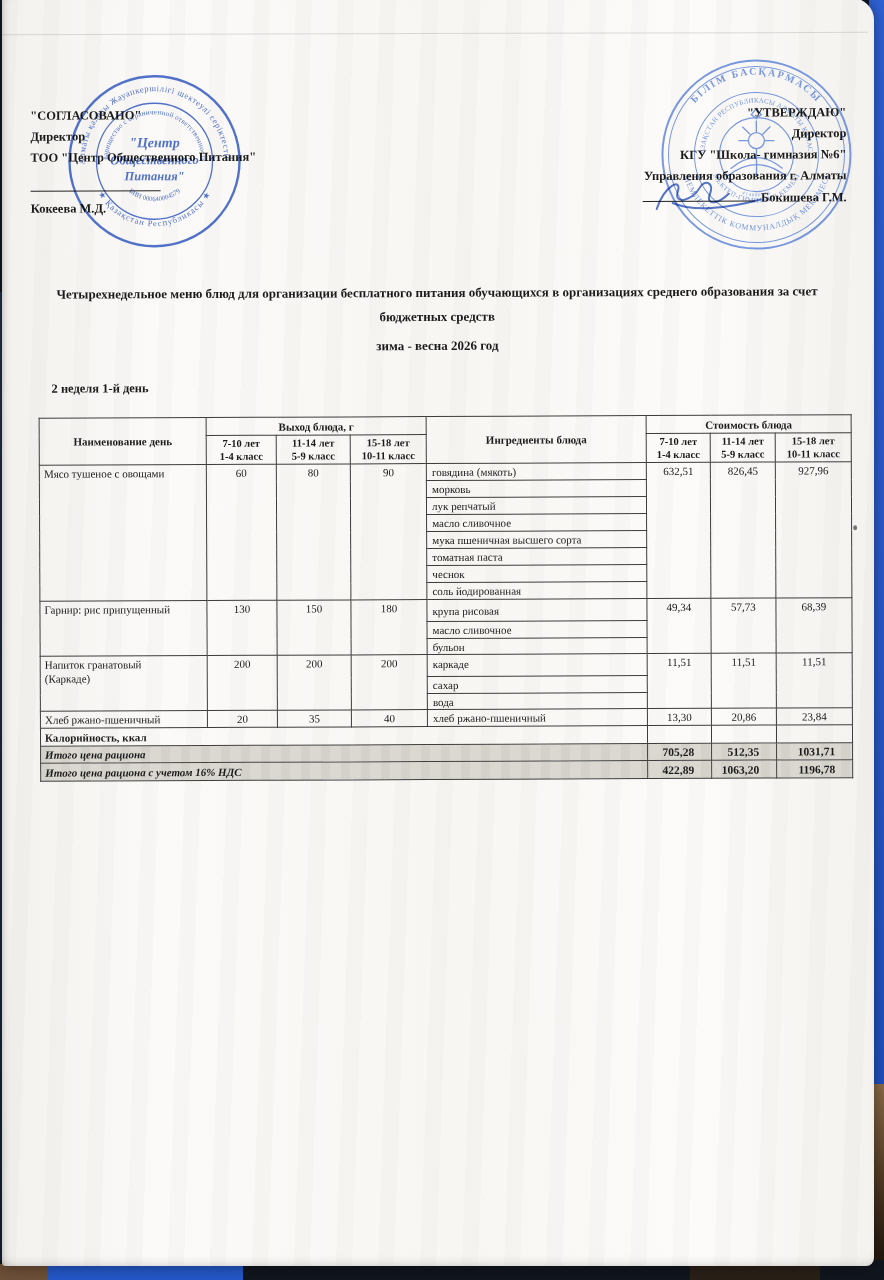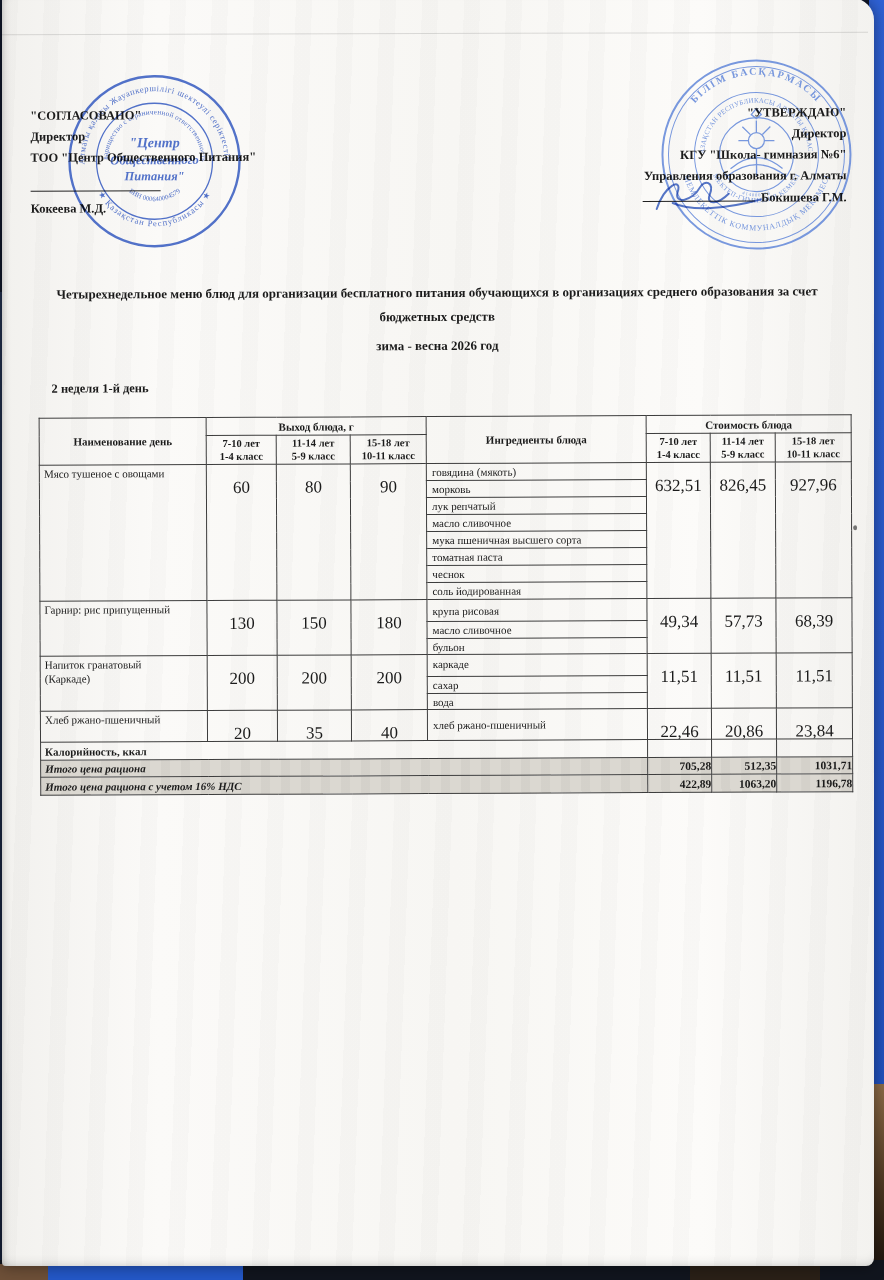--- a/index.html
+++ b/index.html
@@ -47,29 +47,29 @@
     font-weight:bold;font-size:13px;line-height:24px;}
   .subtitle{position:absolute;left:42px;right:42px;top:340px;text-align:center;font-weight:bold;font-size:13px;}
   .week{position:absolute;left:38px;top:382px;font-weight:bold;font-size:12.5px;margin-left:12px;}
   
   .menu{position:absolute;left:37px;top:418px;}
   table{border-collapse:collapse;table-layout:fixed;width:812px;font-size:11px;}
   td{border:1px solid #3d3d3d;padding:0 3px;vertical-align:top;line-height:14px;overflow:hidden;}
   .h1 td{height:17px;font-weight:bold;text-align:center;vertical-align:middle;}
   .h2 td{height:28px;font-weight:bold;text-align:center;vertical-align:middle;font-size:10.5px;line-height:13px;padding:0 1px;}
   td.name{text-align:left;padding:1px 4px;white-space:pre-line;}
-  td.num{text-align:center;padding-top:16px;font-size:17px;}
+  td.num{text-align:center;padding-top:1px;font-size:11px;}
   td.ing{vertical-align:middle;padding-left:5px;}
   tr.r16{height:16px;} tr.r17{height:17px;} tr.r18{height:18px;} tr.r22{height:22px;}
   td.foot-label{font-weight:bold;vertical-align:middle;padding-left:4px;}
   tr.total{background:
       repeating-linear-gradient(88deg,rgba(0,0,0,.03) 0 9px,rgba(255,255,255,0) 9px 20px),
       #dbd8d1;}
   tr.total td.tlabel{font-weight:bold;font-style:italic;vertical-align:middle;padding-left:4px;}
-  tr.total td.tnum{font-weight:bold;text-align:right;vertical-align:middle;font-size:11.5px;padding-right:0;}
+  tr.total td.tnum{font-weight:bold;text-align:right;vertical-align:middle;font-size:11.5px;padding-right:17px;}
   .dot{position:absolute;left:851px;top:529px;width:4px;height:5px;border-radius:50%;background:#4a4a4a;opacity:.75;}
   svg text{font-family:"Liberation Serif","DejaVu Serif",serif;}
 </style>
 </head>
 <body>
 
 <div class="bg-blue-right"></div>
 <div class="bg-brown-right"></div>
 <div class="bg-left-navy"></div>
 <div class="bg-bottom"></div>
@@ -278,21 +278,21 @@
         <tr class="r16">
               <td class="ing">вода</td>
             </tr>
 
         <tr class="r16">
           <td class="name">Хлеб ржано-пшеничный</td>
           <td class="num">20</td>
           <td class="num">35</td>
           <td class="num">40</td>
           <td class="ing">хлеб ржано-пшеничный</td>
-          <td class="num">22,46</td>
+          <td class="num">13,30</td>
           <td class="num">20,86</td>
           <td class="num">23,84</td>
         </tr>
 
         <tr class="r18">
           <td colspan="5" class="foot-label">Калорийность, ккал</td>
           <td class="num"></td>
           <td class="num"></td>
           <td class="num"></td>
         </tr>

